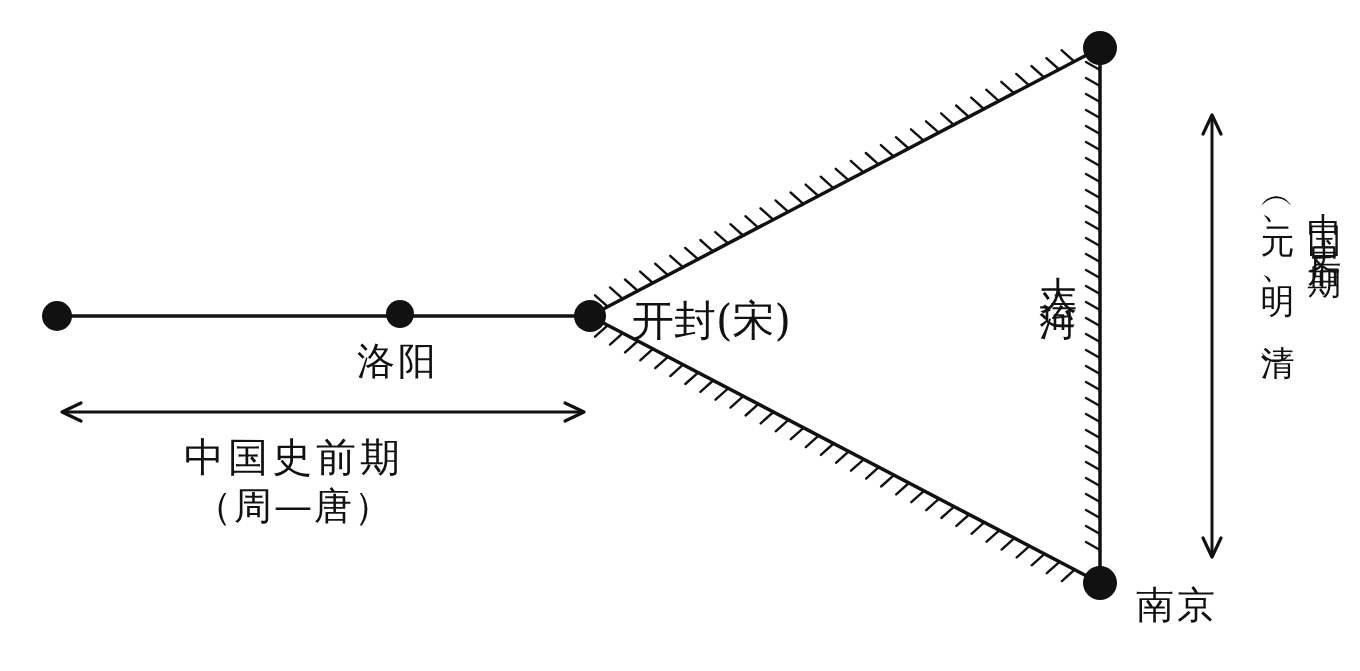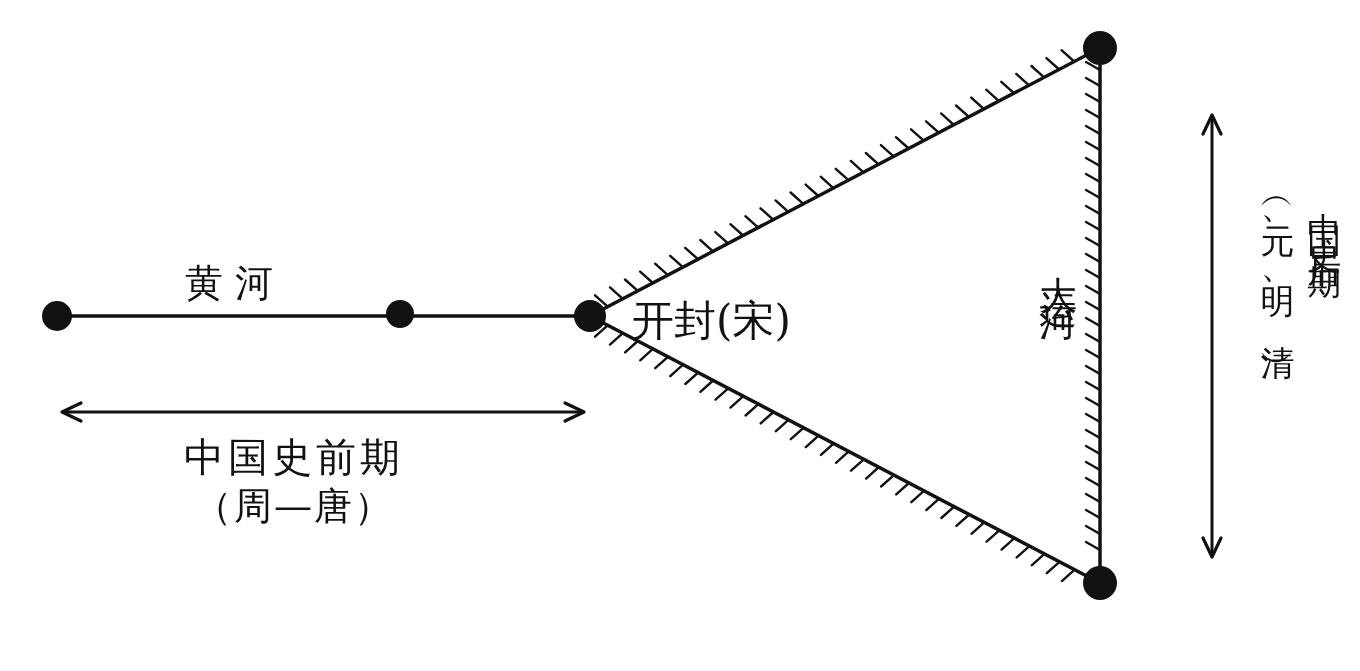--- a/index.html
+++ b/index.html
@@ -146,22 +146,23 @@
     <circle cx="57" cy="316" r="15" fill="#111"></circle>
     <circle cx="400" cy="314" r="14" fill="#111"></circle>
     <circle cx="590" cy="316" r="16" fill="#111"></circle>
     <circle cx="1100" cy="48" r="17" fill="#111"></circle>
     <circle cx="1100" cy="583" r="17" fill="#111"></circle>
 
     <line x1="62" y1="412" x2="584" y2="412" stroke="#111" stroke-width="3" marker-start="url(#ah)" marker-end="url(#ah)"></line>
     <line x1="1212" y1="115" x2="1212" y2="557" stroke="#111" stroke-width="3" marker-start="url(#ah)" marker-end="url(#ah)"></line>
   </svg>
 
-  <div class="label c lbl-yellow-river">黄河</div>
+  <div class="label c lbl-luoyang">洛阳</div>
   <div class="label lbl-kaifeng">开封(宋)</div>
+  <div class="label lbl-nanjing">南京</div>
   <div class="label v lbl-grand-canal">大运河</div>
 
   <div class="label c lbl-early-1">中国史前期</div>
   <div class="label c lbl-early-2">（周—唐）</div>
 
   <div class="label v late-block">
     <span>中国史后期</span>
     <span>（元、明、清）</span>
   </div>
 

